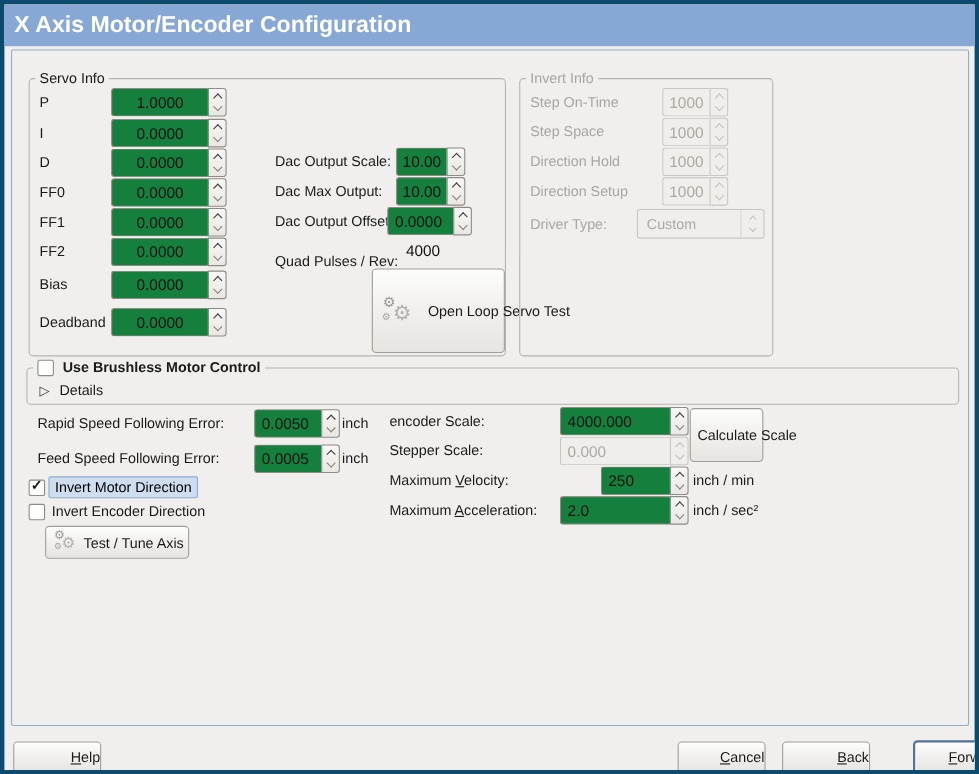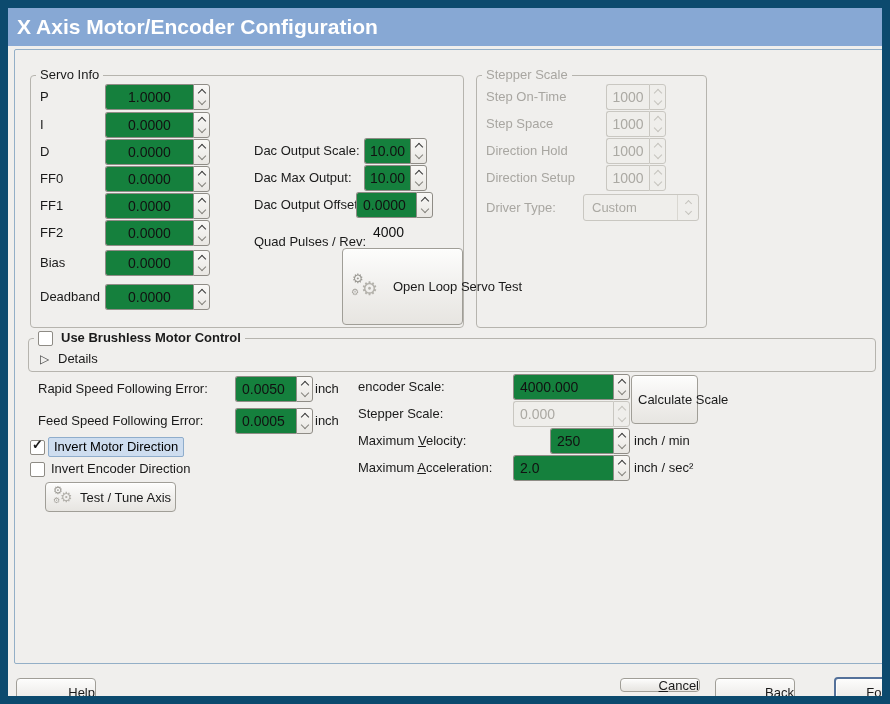--- a/index.html
+++ b/index.html
@@ -1,16 +1,16 @@
 <!DOCTYPE html>
 <html><head>
 <meta charset="utf-8">
 <style>
   html,body{margin:0;padding:0;background:#d8d8d8;font-family:"Liberation Sans",sans-serif;}
-  .window{position:relative;width:890px;height:704px;background:#F0EFED;border:8px solid #0c4a6e;box-sizing:border-box;overflow:hidden;}
+  .window{position:relative;width:890px;height:704px;background:#F0EFED;border:4px solid #0c4a6e;box-sizing:border-box;overflow:hidden;}
   .titlebar{position:absolute;left:0;top:0;width:886px;height:38px;background:#87A8D4;color:#FFFFFF;
     font-size:21px;font-weight:bold;line-height:38px;padding-left:9px;box-sizing:border-box;white-space:nowrap;}
   .content-box{position:absolute;left:6px;top:41px;width:869px;height:613px;border:1px solid #93AFC7;border-radius:2px;}
 
   .frame{position:absolute;border:1px solid #B6B4AE;border-radius:4px;}
   .legend{position:absolute;background:#F0EFED;padding:0 4px;font-size:13px;line-height:16px;white-space:nowrap;color:#1a1a1a;}
   .legend.dim{color:#A8A6A1;}
 
   .lbl{position:absolute;height:26px;line-height:26px;font-size:13px;color:#1a1a1a;white-space:nowrap;}
   .lbl.dim{color:#A8A6A1;}
@@ -171,21 +171,21 @@
   <div class="btn" style="left:334px;top:240px;width:121px;height:77px;justify-content:flex-start;padding-left:8px;">
     <span class="gears" style="width:34px;height:32px;">
       <span class="g-small" style="left:1px;top:0;font-size:13px;color:#9B9993;">⚙</span>
       <span class="g-big" style="left:10px;top:6px;font-size:19px;color:#B3B1AB;">⚙</span>
       <span class="g-tiny" style="left:0;top:16px;font-size:9px;color:#A5A39D;">⚙</span>
     </span>
     <span style="display:inline-block;width:55px;margin-left:8px;font-size:13px;line-height:17px;text-align:left;">Open Loop Servo Test</span>
   </div>
 
   <div class="frame" style="left:468px;top:67px;width:229px;height:251px;"></div>
-  <span class="legend dim" style="left:474px;top:59px;">Stepper Scale</span>
+  <span class="legend dim" style="left:474px;top:59px;">Invert Info</span>
 
   <span class="lbl dim" style="left:478px;top:76px;">Step On-Time</span>
   <div class="spinbox center disabled" style="left:598px;top:76px;width:60px;">
     <div class="spin-entry">1000</div>
     <div class="spin-btns">
         <span class="chev up"></span>
         <span class="chev down"></span>
       </div>
   </div>
 
@@ -309,21 +309,21 @@
       <span class="g-small" style="left:0;top:-2px;font-size:11px;color:#9B9993;">⚙</span>
       <span class="g-big" style="left:7px;top:3px;font-size:14px;color:#B3B1AB;">⚙</span>
       <span class="g-tiny" style="left:0;top:10px;font-size:8px;color:#A5A39D;">⚙</span>
     </span>
     <span style="margin-left:3px;font-size:13px;">Test / Tune Axis</span>
   </div>
 
   <div class="btn" style="left:8px;top:670px;width:80px;height:29px;">
     <span><span class="mn">H</span><span>elp</span></span>
   </div>
-  <div class="btn" style="left:612px;top:670px;width:80px;height:14px;">
+  <div class="btn" style="left:612px;top:670px;width:80px;height:29px;">
     <span><span class="mn">C</span><span>ancel</span></span>
   </div>
   <div class="btn" style="left:707px;top:670px;width:80px;height:29px;">
     <span><span class="mn">B</span><span>ack</span></span>
   </div>
   <div class="btn focused" style="left:800px;top:669px;width:82px;height:31px;margin-left:26px;">
     <span><span class="mn">F</span><span>orward</span></span>
   </div>
 
 </div>

